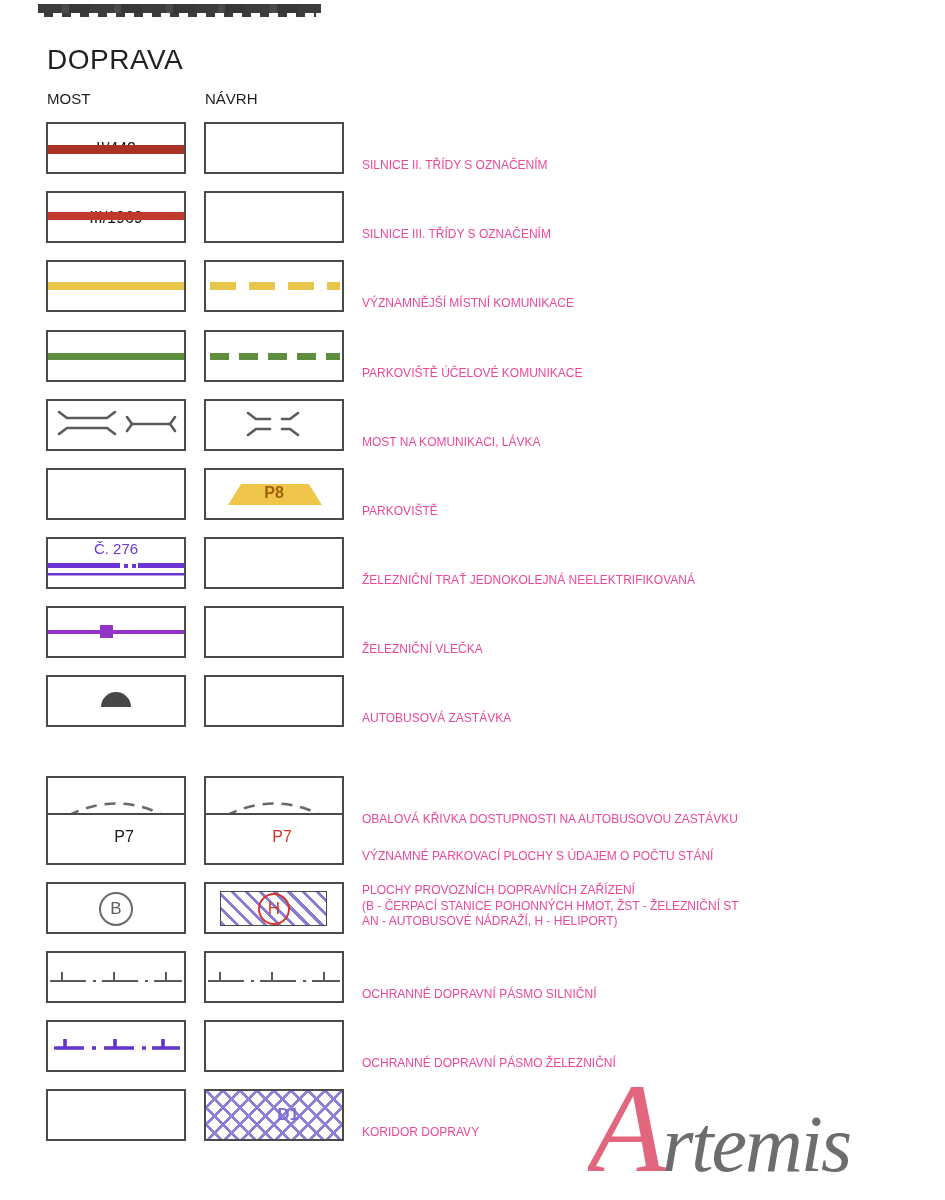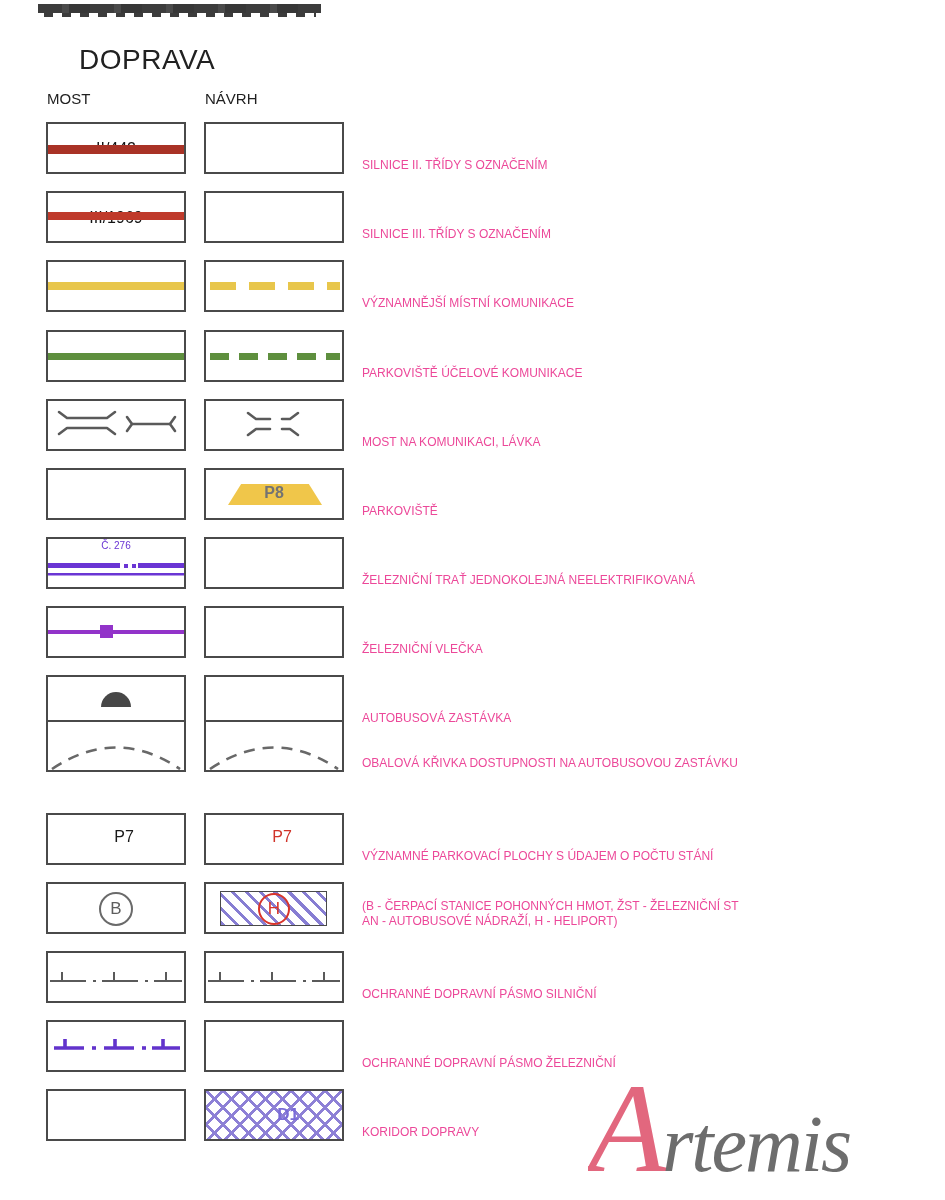--- a/index.html
+++ b/index.html
@@ -5,21 +5,21 @@
   html,body{margin:0;padding:0;background:#fff;}
   .page{position:relative;width:945px;height:1200px;background:#ffffff;overflow:hidden;
         font-family:"Liberation Sans",sans-serif;color:#1c1c1c;}
 
   
   .strip{position:absolute;left:38px;top:4px;width:283px;height:9px;
          background:repeating-linear-gradient(90deg,#3c3c3c 0 24px,#4a4a4a 24px 31px,#373737 31px 52px);}
   .strip2{position:absolute;left:44px;top:13px;width:272px;height:4px;
          background:repeating-linear-gradient(90deg,#3c3c3c 0 9px,transparent 9px 18px);}
 
-  .title{position:absolute;left:47px;top:44px;font-size:28px;letter-spacing:.5px;color:#212121;margin-left:32px;}
+  .title{position:absolute;left:47px;top:44px;font-size:28px;letter-spacing:.5px;color:#212121;}
   .colhead{position:absolute;top:90px;font-size:15px;color:#212121;}
   .colhead.stav{left:47px;}
   .colhead.navrh{left:205px;}
 
   .row{position:absolute;left:0;width:945px;height:52px;}
   .box{position:absolute;top:0;width:136px;height:48px;border:2px solid #4a4a4a;background:#fff;overflow:hidden;}
   .box.stav{left:46px;}
   .box.navrh{left:204px;}
   .lbl{position:absolute;left:362px;top:36px;font-size:12px;white-space:nowrap;color:#ec4899;}
   .lbl.multi{top:1px;line-height:15.5px;white-space:nowrap;}
@@ -32,23 +32,23 @@
   .bar.yellow-d{top:20px;height:8px;left:4px;right:2px;
       background:repeating-linear-gradient(90deg,#e8c64b 0 26px,transparent 26px 39px);}
   .bar.green{top:21px;height:7px;background:#5e8f3e;}
   .bar.green-d{top:21px;height:7px;left:4px;right:2px;
       background:repeating-linear-gradient(90deg,#5e8f3e 0 19px,transparent 19px 29px);}
 
   svg.sym{position:absolute;left:0;top:0;}
 
   .trapezoid{position:absolute;left:22px;top:14px;width:94px;height:21px;background:#f0c64a;
       clip-path:polygon(14% 0,86% 0,100% 100%,0 100%);}
-  .p8{position:absolute;left:0;right:0;top:14px;text-align:center;font-size:16px;font-weight:bold;color:#737373;}
-
-  .rail-num{position:absolute;left:0;right:0;top:1px;text-align:center;font-size:10px;color:#6a35d4;}
+  .p8{position:absolute;left:0;right:0;top:14px;text-align:center;font-size:16px;font-weight:bold;color:#a16207;}
+
+  .rail-num{position:absolute;left:0;right:0;top:1px;text-align:center;font-size:15px;color:#6a35d4;}
 
   .semicircle{position:absolute;left:53px;top:15px;width:30px;height:15px;background:#474747;
       border-radius:15px 15px 0 0;}
 
   .p7{position:absolute;left:16px;right:0;top:13px;text-align:center;font-size:16px;}
   .p7.k{color:#191919;}
   .p7.r{color:#d0342a;}
 
   .circB{position:absolute;left:51px;top:8px;width:30px;height:30px;border:2.5px solid #6a6a6a;border-radius:50%;
       color:#5e5e5e;font-size:17px;display:flex;align-items:center;justify-content:center;}
@@ -180,21 +180,21 @@
   </div>
 
   <div class="row" style="top:675px">
     <div class="box stav">
       <div class="semicircle"></div>
     </div>
     <div class="box navrh"></div>
     <div class="lbl">AUTOBUSOVÁ ZASTÁVKA</div>
   </div>
 
-  <div class="row" style="top:720px">
+  <div class="row" style="top:776px">
     <div class="box stav">
       <svg class="sym" width="136" height="48" viewBox="0 0 136 48">
         <path d="M4,47 Q68,4 132,47" fill="none" stroke="#686868" stroke-width="2.6" stroke-dasharray="11 8"></path>
       </svg>
     </div>
     <div class="box navrh">
       <svg class="sym" width="136" height="48" viewBox="0 0 136 48">
         <path d="M4,47 Q68,4 132,47" fill="none" stroke="#686868" stroke-width="2.6" stroke-dasharray="11 8"></path>
       </svg>
     </div>
@@ -213,21 +213,21 @@
 
   <div class="row" style="top:882px">
     <div class="box stav">
       <div class="circB">B</div>
     </div>
     <div class="box navrh">
       <div class="hatch1"></div>
       <div class="circH">H</div>
     </div>
     <div class="lbl multi">
-      <br>
+      <span>PLOCHY PROVOZNÍCH DOPRAVNÍCH ZAŘÍZENÍ</span><br>
       <span>(B - ČERPACÍ STANICE POHONNÝCH HMOT, ŽST - ŽELEZNIČNÍ ST</span><br>
       <span>AN - AUTOBUSOVÉ NÁDRAŽÍ, H - HELIPORT)</span>
     </div>
   </div>
 
   <div class="row" style="top:951px">
     <div class="box stav">
       <svg class="sym" width="136" height="48" viewBox="0 0 136 48">
         <g stroke="#5a5a5a" stroke-width="2" fill="none">
           <path d="M2,28 H38 M14,28 V19"></path>

